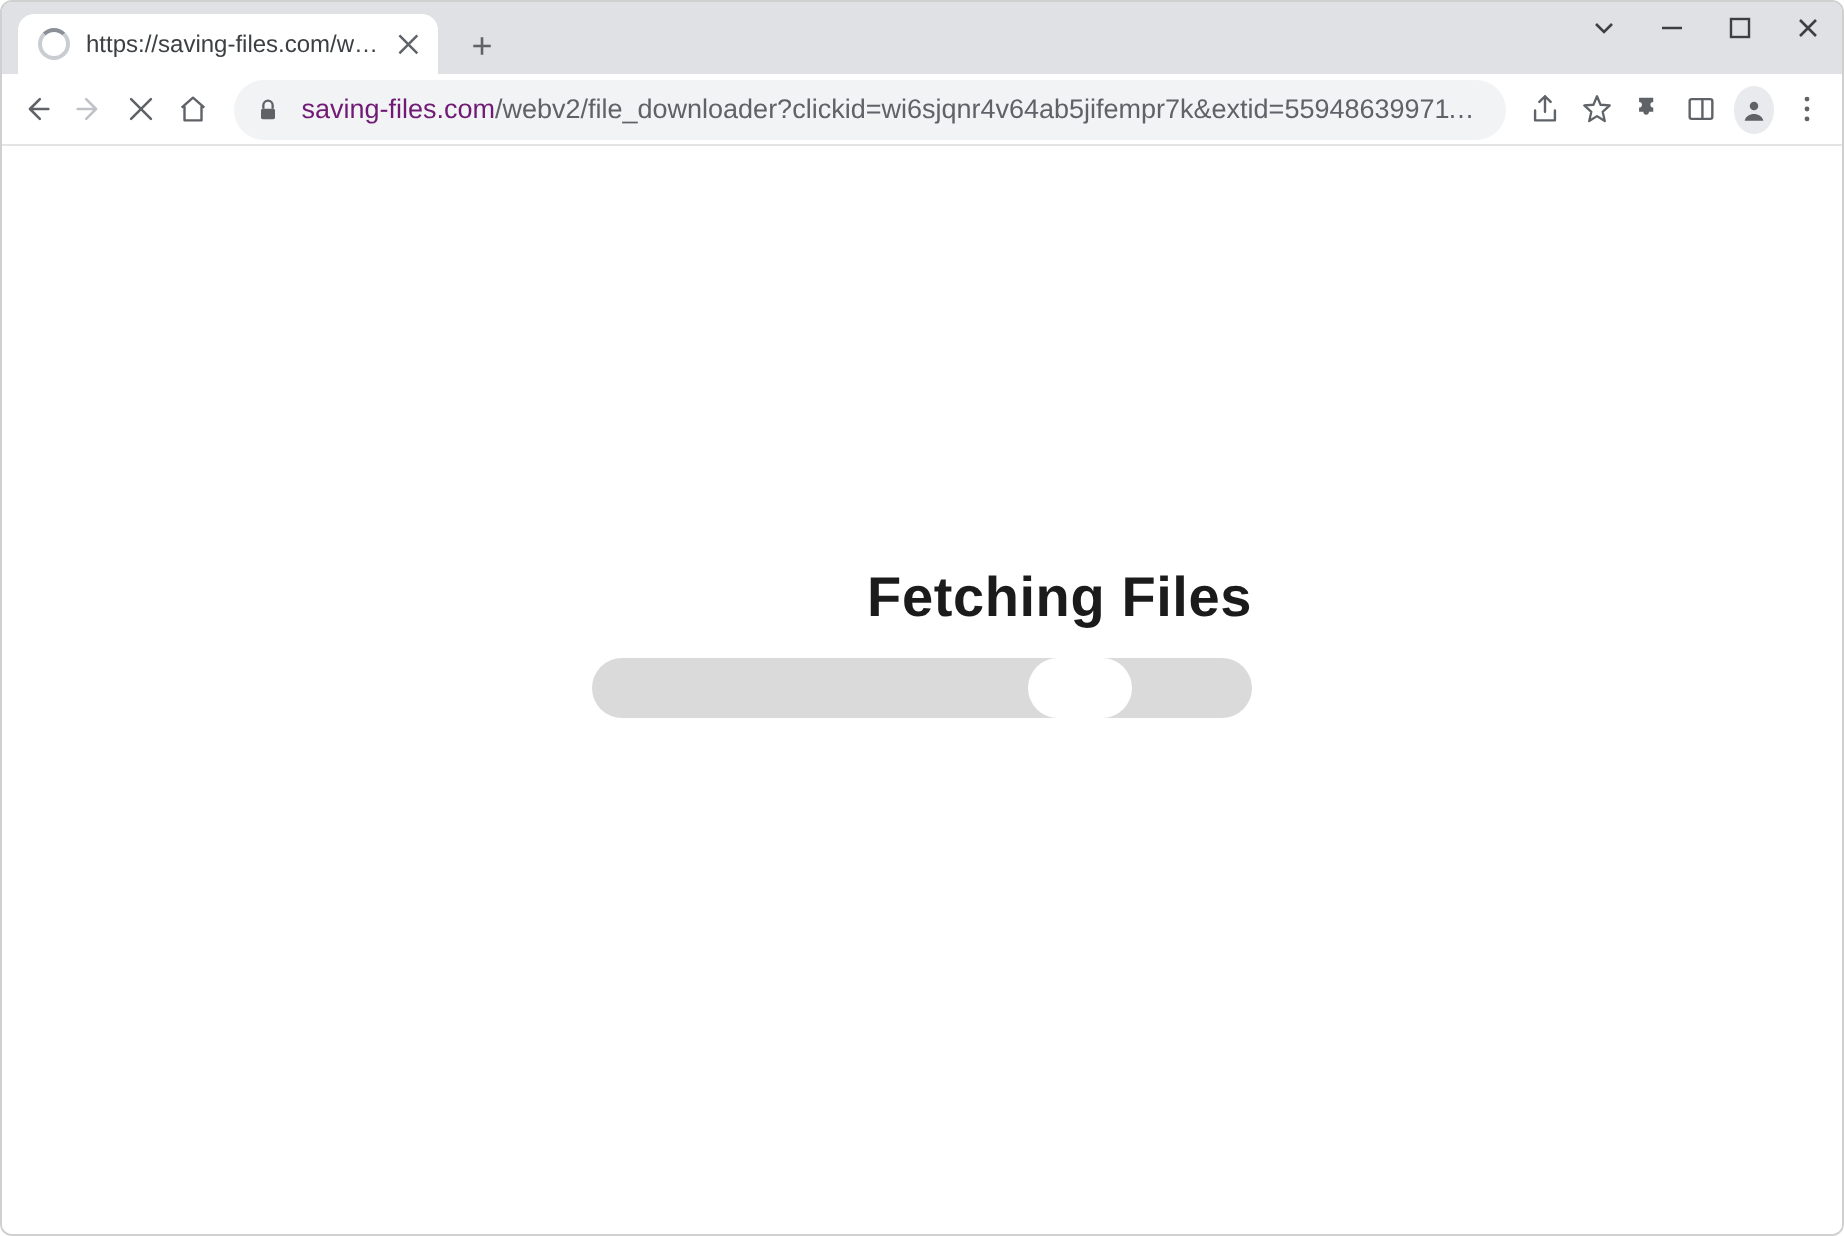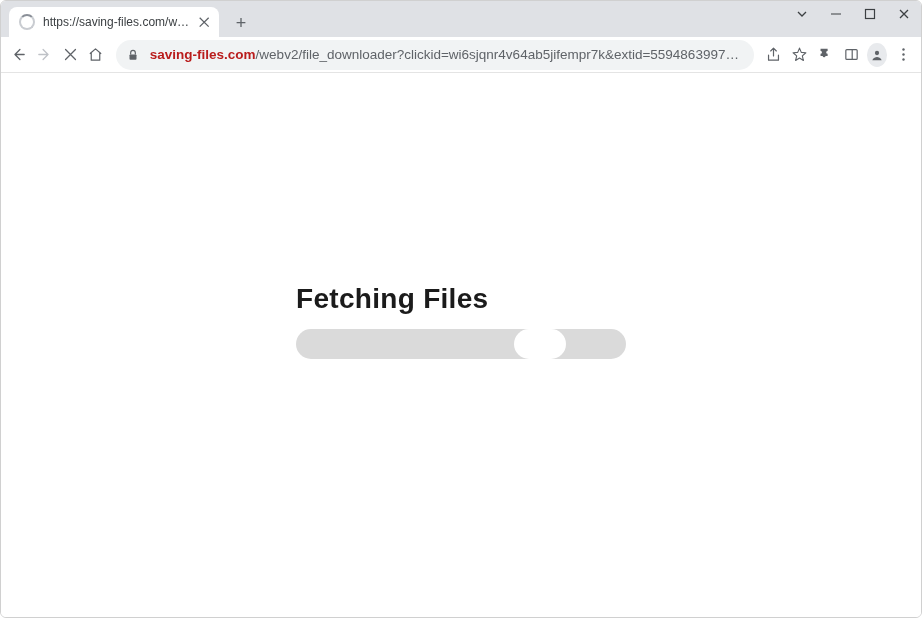--- a/index.html
+++ b/index.html
@@ -124,21 +124,21 @@
     margin-right: 10px;
     flex: 0 0 auto;
     color: #5f6368;
   }
   .omnibox .url {
     flex: 1 1 auto;
     white-space: nowrap;
     overflow: hidden;
     text-overflow: ellipsis;
   }
-  .omnibox .url .domain { color: #b91c1c; font-weight: bold; }
+  .omnibox .url .domain { color: #701a75; }
   .tool-icon {
     width: 28px; height: 28px;
     display: flex; align-items: center; justify-content: center;
     color: #5f6368;
     cursor: pointer;
     border-radius: 50%;
   }
   .tool-icon svg { width: 17px; height: 17px; }
   .avatar {
     width: 24px; height: 24px;
@@ -152,21 +152,21 @@
   .viewport {
     position: absolute;
     top: 72px; left: 0; right: 0; bottom: 0;
     background: #ffffff;
   }
   .center-wrap {
     position: absolute;
     left: 50%;
     top: 210px;
     transform: translateX(-50%);
-    text-align: left;
+    text-align: right;
   }
   .heading {
     font-size: 28px;
     font-weight: 700;
     color: #1b1b1b;
     margin-bottom: 14px;
     letter-spacing: 0.3px;
   }
   .loader-track {
     width: 330px;

